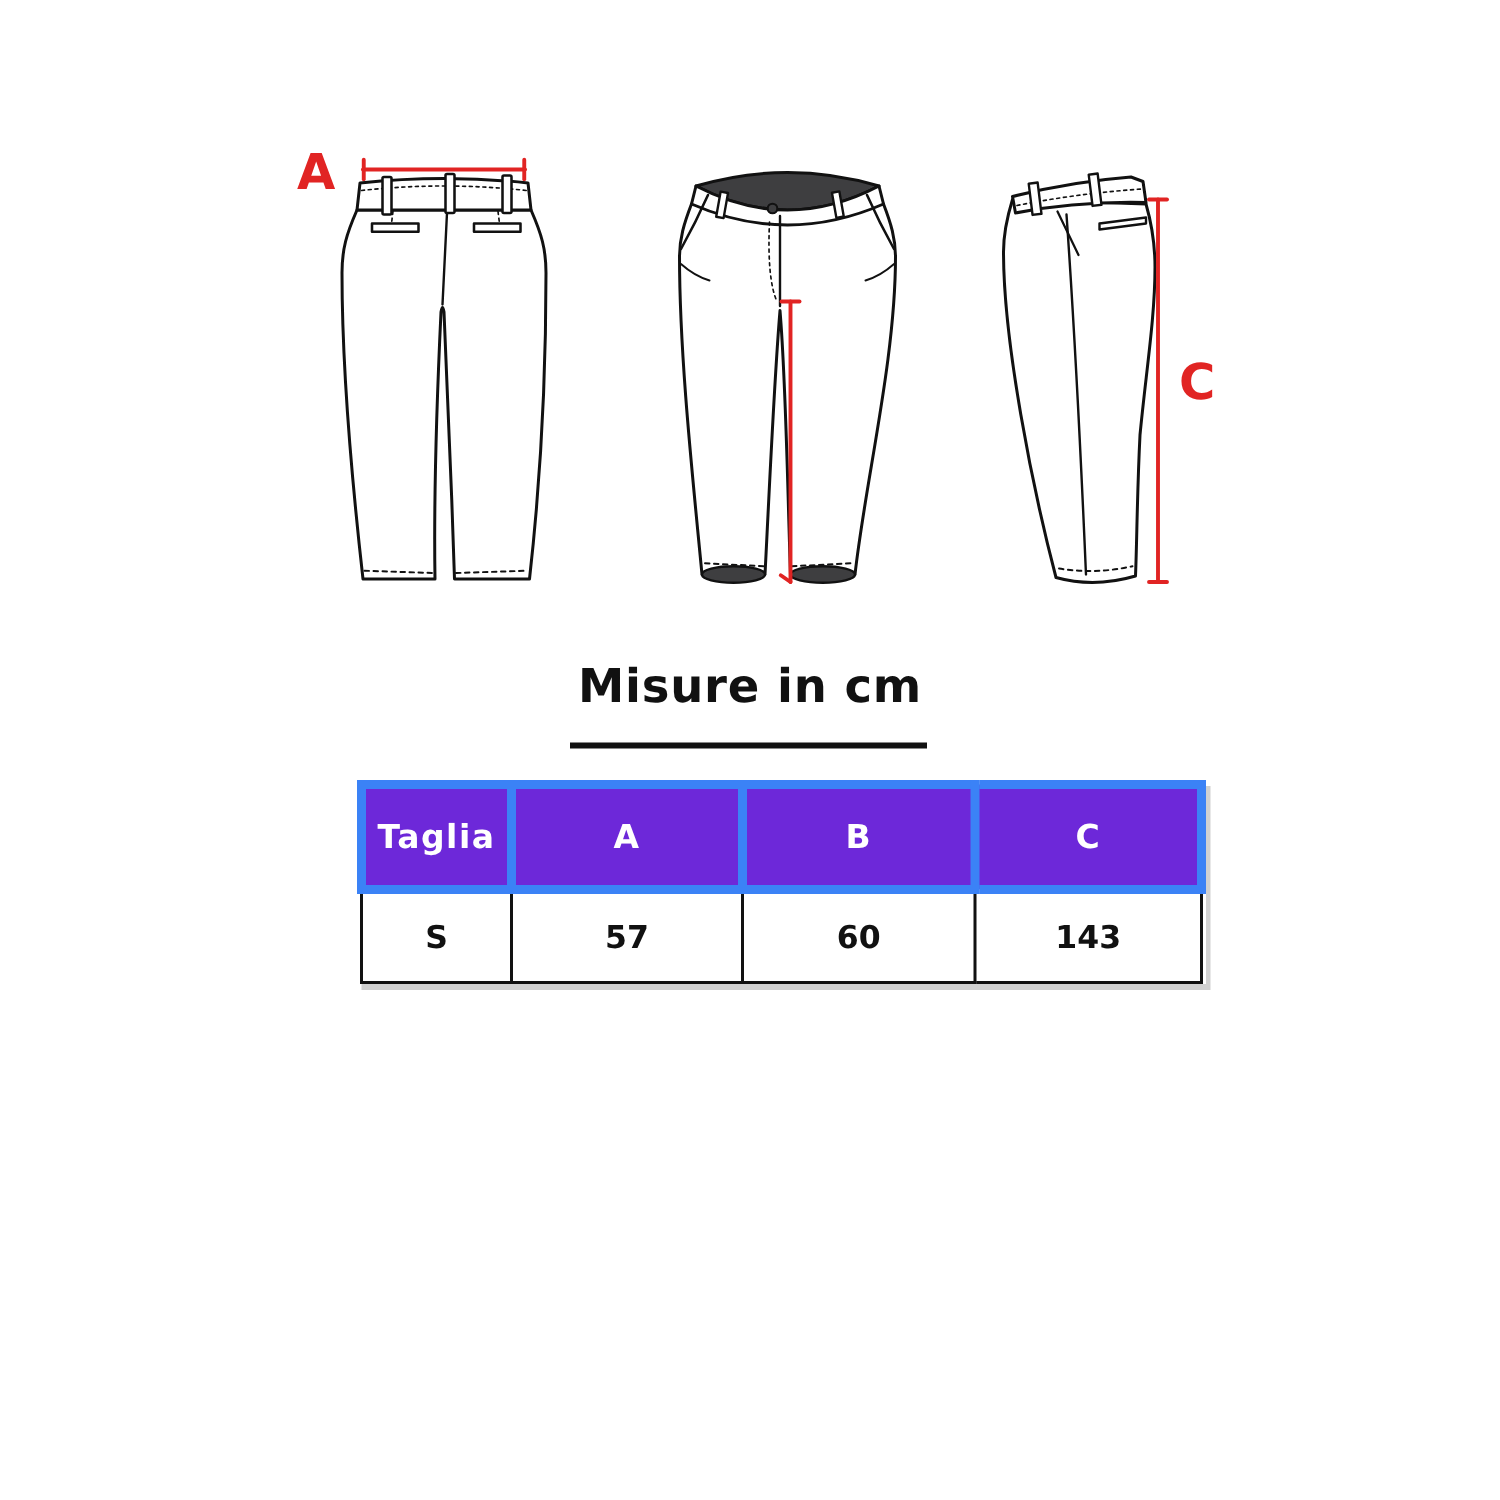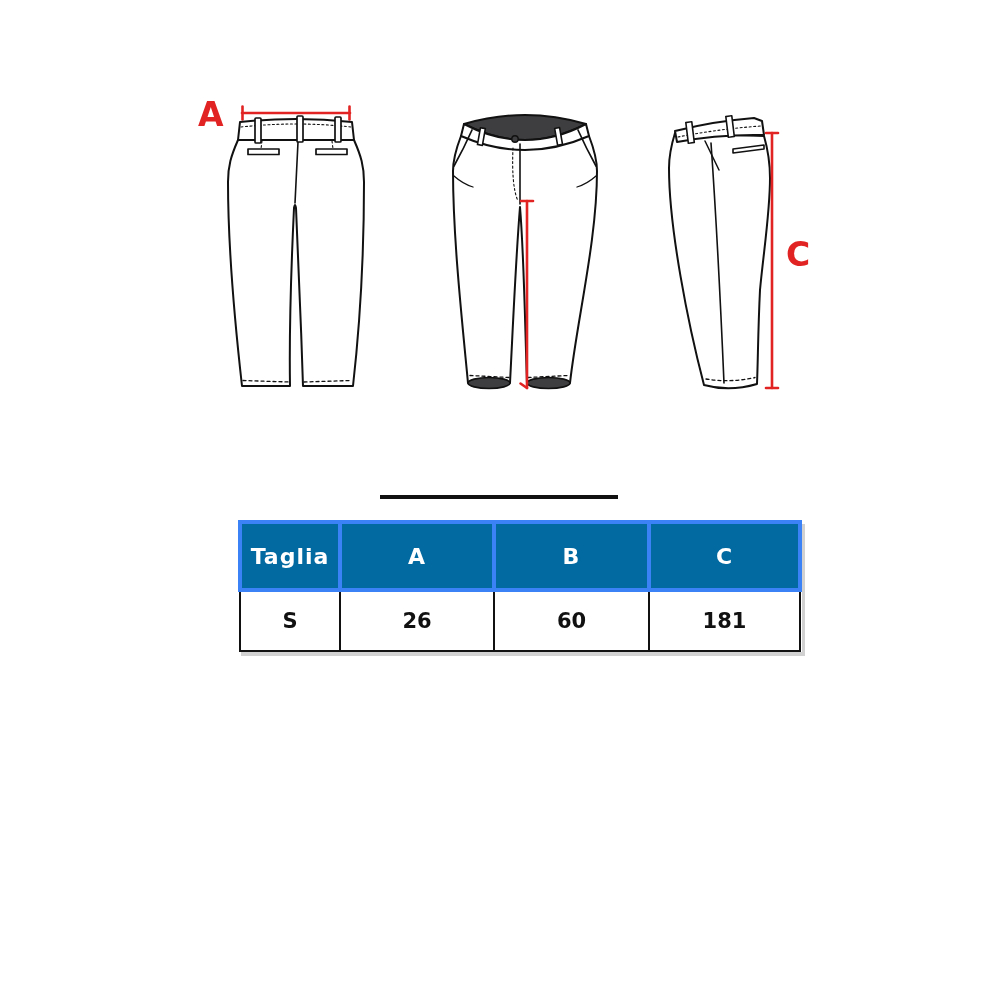--- a/index.html
+++ b/index.html
@@ -17,22 +17,22 @@
     font-size:31px;font-weight:800;color:#111;letter-spacing:0.5px;
     font-family:"DejaVu Sans","Liberation Sans",sans-serif;
   }
   .title-underline{position:absolute;left:380px;top:495px;width:238px;height:4px;background:#111;}
   table.size-table{
     position:absolute;left:238px;top:520px;width:560px;
     border-collapse:collapse;table-layout:fixed;
     box-shadow:3px 4px 0 rgba(0,0,0,0.18);
   }
   table.size-table th{
-    background:#0369a1;color:#fff;height:62px;font-size:22px;font-weight:700;
-    letter-spacing:1px;border:4px solid #3b82f6;
+    background:#6d28d9;color:#fff;height:62px;font-size:22px;font-weight:700;
+    letter-spacing:1px;border:6px solid #3b82f6;
     font-family:"DejaVu Sans","Liberation Sans",sans-serif;
   }
   table.size-table td{
     background:#fff;color:#111;height:56px;font-size:21px;font-weight:700;
     text-align:center;vertical-align:middle;border:2px solid #111;
     font-family:"DejaVu Sans","Liberation Sans",sans-serif;
   }
 </style>
 </head>
 <body>
@@ -107,40 +107,41 @@
       <path fill="#fff" stroke-width="1.6" d="M73,49 L104,45 L104,49 L73,53 Z"></path>
       <path stroke-width="1.5" d="M45,41 L59,70"></path>
     </g>
     <g stroke="#e12423" stroke-width="2.6" stroke-linecap="round">
       <line x1="106" y1="33" x2="118" y2="33"></line>
       <line x1="112" y1="33" x2="112" y2="288"></line>
       <line x1="106" y1="288" x2="118" y2="288"></line>
     </g>
   </svg>
 
+  <h1 class="page-title">Misure in cm</h1>
   <div class="title-underline"></div>
 
   <table class="size-table">
     <colgroup>
       <col style="width:100px">
         <col style="width:154px">
         <col style="width:155px">
         <col style="width:151px">
     </colgroup>
     <thead>
       <tr>
         <th>Taglia</th>
         <th>A</th>
         <th>B</th>
         <th>C</th>
       </tr>
     </thead>
     <tbody>
       <tr>
         <td>S</td>
-        <td>26</td>
+        <td>57</td>
         <td>60</td>
-        <td>181</td>
+        <td>143</td>
       </tr>
     </tbody>
   </table>
 
 </div>
 
 </body></html>

